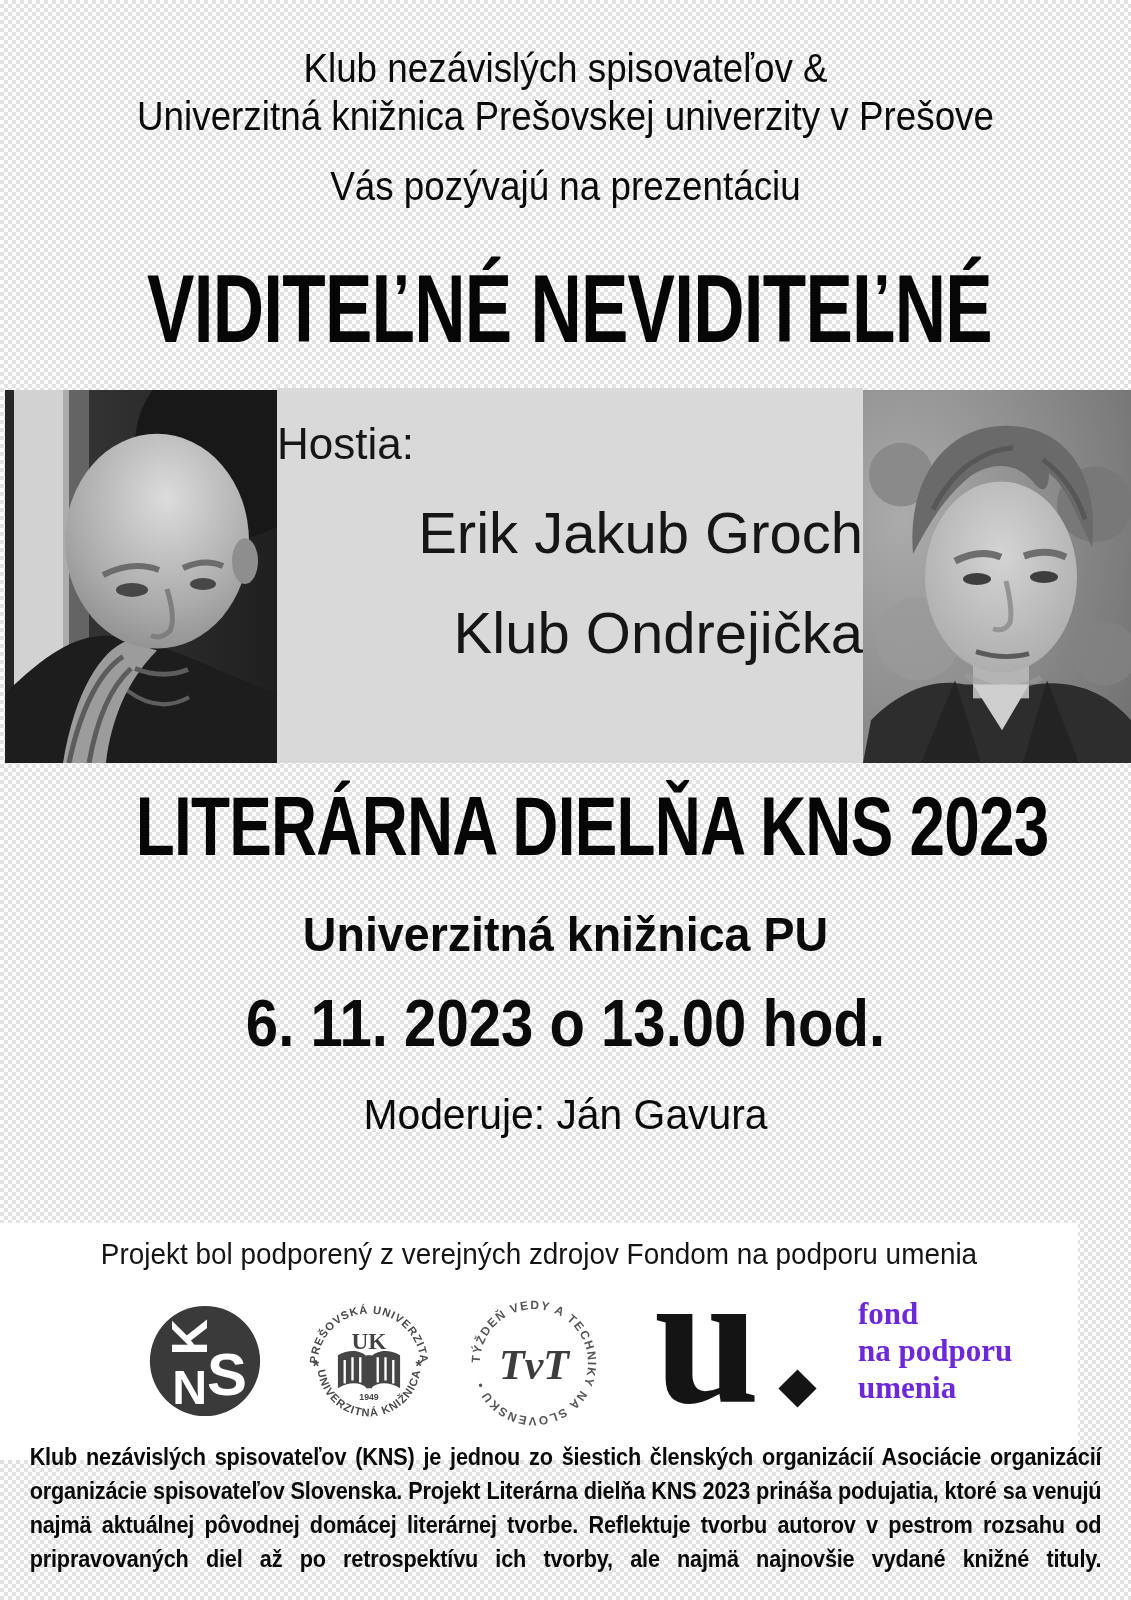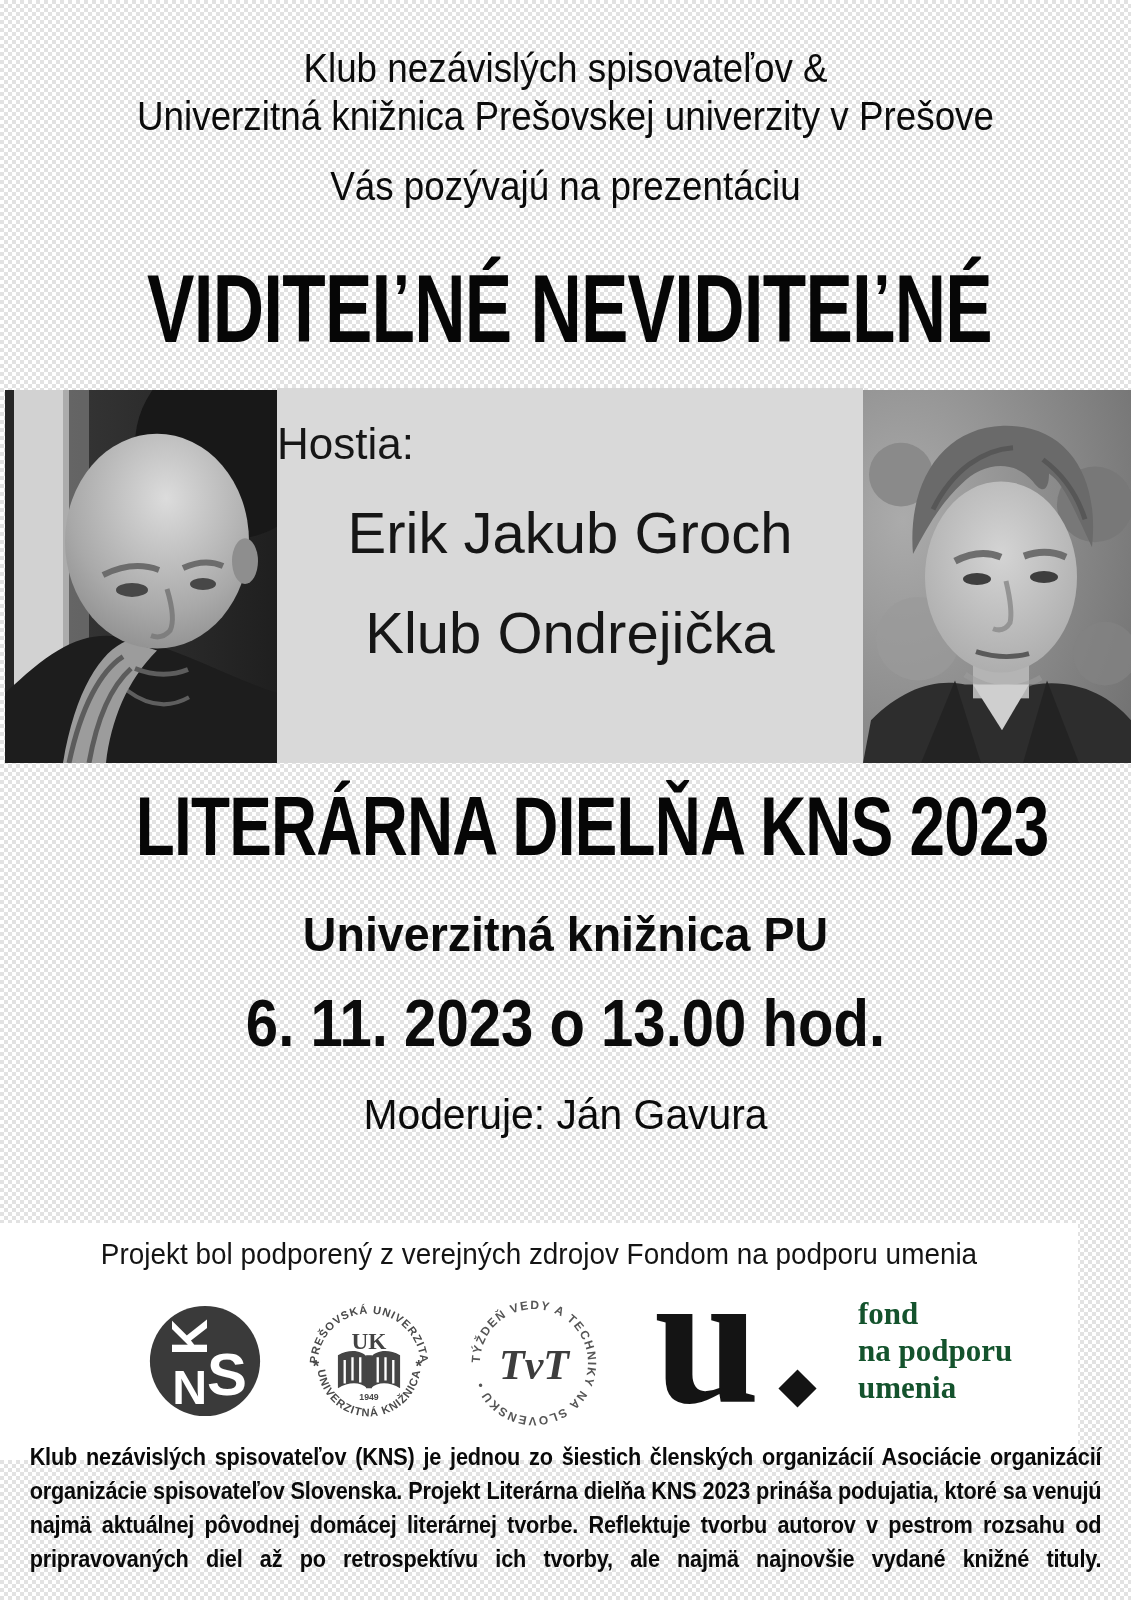--- a/index.html
+++ b/index.html
@@ -36,36 +36,36 @@
   .datetime-line{top:986px;font-size:66px;line-height:74px;font-weight:700;transform:scaleX(0.88);}
   .moderator-line{top:1086px;font-size:43px;line-height:56px;transform:scaleX(0.95);}
 
   
   .band-center{left:277px;top:388px;width:586px;height:375px;background:var(--band-gray);}
   .photo{top:390px;height:373px;overflow:hidden;}
   .photo svg{display:block;width:100%;height:100%;}
   .photo-left{left:5px;width:272px;}
   .photo-right{left:863px;width:268px;}
   .hosts-label{left:0;width:100%;text-align:left;top:30px;font-size:44px;line-height:52px;color:#161616;}
-  .host-name{left:0;width:100%;text-align:center;font-size:58px;line-height:66px;color:#161616;}
+  .host-name{left:0;width:100%;text-align:right;font-size:58px;line-height:66px;color:#161616;}
   .host-name-1{top:112px;}
   .host-name-2{top:212px;}
 
   
   .white-section{left:0;top:1223px;width:1078px;height:237px;background:#ffffff;}
   .support-line{top:10px;font-size:30px;line-height:42px;transform:scaleX(0.93);color:#141414;}
   .logo{position:absolute;}
   .logo svg{display:block;width:100%;height:100%;}
   .logo-kns{left:147px;top:80px;width:116px;height:116px;}
   .logo-uk{left:303px;top:72px;width:132px;height:136px;}
   .logo-tvt{left:468px;top:74px;width:132px;height:132px;}
   .logo-fpu{left:648px;top:72px;width:370px;height:128px;background:#ffffff;}
   .fpu-u{position:absolute;left:6px;top:-66px;font-family:"Liberation Serif",serif;font-weight:700;font-size:190px;color:#141414;}
   .fpu-dot{position:absolute;left:136px;top:80px;width:27px;height:27px;background:#141414;transform:rotate(45deg);}
-  .fpu-text{position:absolute;left:210px;top:0px;font-family:"Liberation Serif",serif;font-weight:700;font-size:31px;line-height:37px;color:#14532d;white-space:nowrap;}
+  .fpu-text{position:absolute;left:210px;top:0px;font-family:"Liberation Serif",serif;font-weight:700;font-size:31px;line-height:37px;color:#6d28d9;white-space:nowrap;}
 
   
   .footer-para{
     left:-40px;top:1440px;width:1211px;
     transform:scaleX(0.885);transform-origin:50% 0;
     font-size:24.5px;line-height:34px;font-weight:700;
     text-align:justify;text-align-last:justify;
     color:#0a0a0a;letter-spacing:-0.2px;
   }
 </style>

